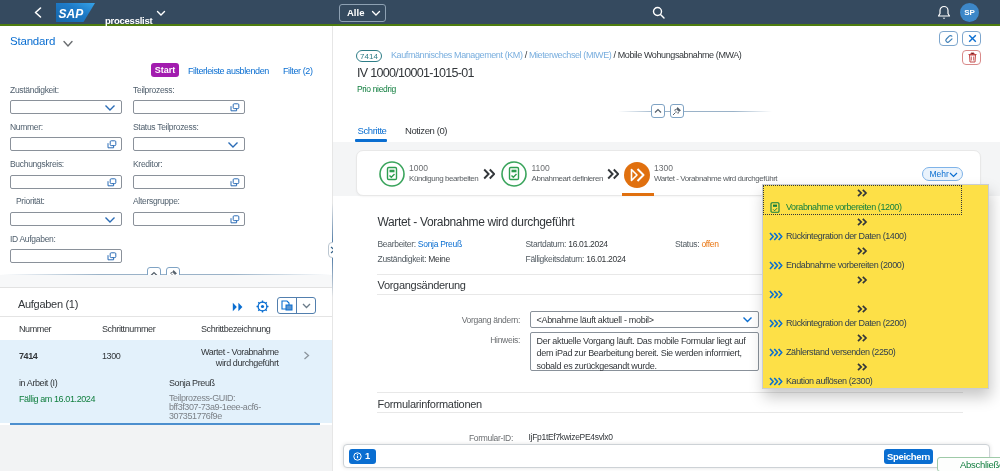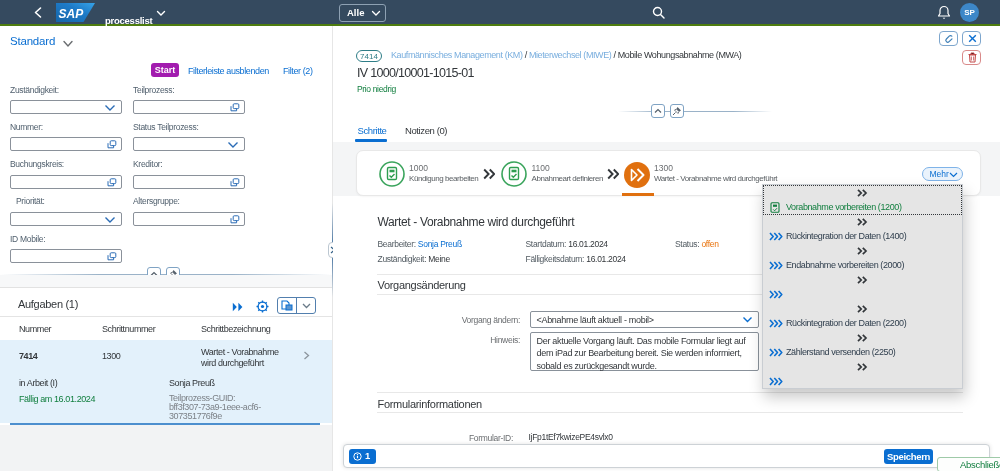--- a/index.html
+++ b/index.html
@@ -30,21 +30,21 @@
 #rp{position:absolute;left:333px;top:26px;width:667px;height:445px;background:#fff;}
 .iconbtn{position:absolute;border-radius:4px;background:#fff;}
 #graystrip{position:absolute;left:0px;top:116px;width:667px;height:54px;background:#f4f5f6;}
 #flowcard{position:absolute;left:23px;top:124px;width:625px;height:46px;background:#fff;border:1px solid #e8e8e8;border-radius:7px;box-shadow:0 1px 2px rgba(0,0,0,0.04);}
 .divider{position:absolute;left:44px;width:586px;height:1px;background:#e8e8e8;}
 .kvlab{font-size:8.5px;letter-spacing:-0.3px;color:#515a61;}
 .kvval{font-size:8.5px;letter-spacing:-0.3px;color:#32363a;}
 .sect{font-size:11px;color:#32363a;letter-spacing:-0.3px;}
 .formlab{position:absolute;font-size:8.5px;color:#6a6d70;text-align:right;width:80px;letter-spacing:-0.3px;}
 
-#menu{position:absolute;left:762px;top:184px;width:201px;height:205px;background:#e5e5e5;border:1px solid #c9cdd2;box-shadow:2px 8px 14px rgba(0,0,0,0.22);}
+#menu{position:absolute;left:762px;top:184px;width:227px;height:205px;background:#fde047;border:1px solid #c9cdd2;box-shadow:2px 8px 14px rgba(0,0,0,0.22);}
 .mrow{position:absolute;left:0;width:199px;height:14.6px;overflow:hidden;}
 .mitem{font-size:9px;letter-spacing:-0.4px;color:#2f3e4d;line-height:14.6px;padding-left:23px;white-space:nowrap;}
 
 #footer{position:absolute;left:343px;top:444px;width:647px;height:24px;background:#fff;border:1px solid #cdd2d6;border-radius:4px;box-shadow:0 0 4px rgba(0,0,0,0.12);}
 </style></head>
 <body>
 
 <div id="shell">
   <svg class="abs" style="left:32px;top:6px" width="12" height="13" viewBox="0 0 12 13">
       <path d="M8.5 2 L3.5 6.5 L8.5 11" stroke="#fff" stroke-width="1.6" fill="none" stroke-linecap="round" stroke-linejoin="round"></path>
@@ -126,21 +126,21 @@
       <div class="abs finput" style="left:10px;top:185.89999999999998px;width:111.5px"></div>
       <svg class="abs" style="left:103.5px;top:189.89999999999998px" width="12" height="8" viewBox="0 0 12 8">
         <path d="M1.5 1.5 L6 6 L10.5 1.5" stroke="#2b6cb6" stroke-width="1.4" fill="none"></path>
       </svg>
       <div class="abs flabel" style="left:133px;top:170.39999999999998px">Altersgruppe:</div>
       <div class="abs finput" style="left:133px;top:185.89999999999998px;width:111.5px"></div>
       <svg class="abs" style="left:229.5px;top:188.89999999999998px" width="10" height="9" viewBox="0 0 10 9">
         <rect x="3.2" y="0.8" width="5.6" height="4.8" rx="1" fill="none" stroke="#2b6cb6" stroke-width="1"></rect>
         <path d="M1 3.2 v4.6 h5.6 v-1.8" fill="none" stroke="#2b6cb6" stroke-width="1"></path>
       </svg>
-      <div class="abs flabel" style="left:10px;top:207.7px">ID Mobile:</div>
+      <div class="abs flabel" style="left:10px;top:207.7px">ID Aufgaben:</div>
       <div class="abs finput" style="left:10px;top:223.2px;width:111.5px"></div>
       <svg class="abs" style="left:106.5px;top:226.2px" width="10" height="9" viewBox="0 0 10 9">
         <rect x="3.2" y="0.8" width="5.6" height="4.8" rx="1" fill="none" stroke="#2b6cb6" stroke-width="1"></rect>
         <path d="M1 3.2 v4.6 h5.6 v-1.8" fill="none" stroke="#2b6cb6" stroke-width="1"></path>
       </svg>
     </div>
 
   <div class="abs" style="left:0;top:248px;width:332px;height:1px;background:linear-gradient(to right,rgba(154,178,200,0),#9ab2c8 30%,#9ab2c8 70%,rgba(154,178,200,0));"></div>
   <div class="abs" style="left:147px;top:241px;width:14px;height:14px;border:1px solid #7fa3c4;border-radius:3px;background:#fff;"></div>
   <svg class="abs" style="left:150px;top:245px" width="8" height="6" viewBox="0 0 8 6">
@@ -185,21 +185,21 @@
     </svg>
 
   <div class="abs" style="left:0;top:290px;width:332px;height:1px;background:#e4e4e4;"></div>
   <div class="abs dk t9" style="left:19px;top:298px;">Nummer</div>
   <div class="abs dk t9" style="left:102px;top:298px;">Schrittnummer</div>
   <div class="abs dk t9" style="left:201px;top:298px;">Schrittbezeichnung</div>
   <div class="abs" style="left:0;top:314px;width:332px;height:83px;background:#e3f1fb;"></div>
   <div class="abs" style="left:10px;top:397px;width:310px;height:2px;background:#4d8fce;"></div>
   <div class="abs dk t9" style="left:19px;top:325px;font-weight:bold;">7414</div>
   <div class="abs dk t9" style="left:102px;top:325px;">1300</div>
-  <div class="abs dk t9" style="left:201px;top:321px;line-height:11.3px;">Wartet - Vorabnahme<br>wird durchgeführt</div>
+  <div class="abs dk t9" style="left:201px;top:321px;line-height:11.3px;text-align:right;">Wartet - Vorabnahme<br>wird durchgeführt</div>
   <svg class="abs" style="left:303px;top:325px" width="7" height="9" viewBox="0 0 7 9">
       <path d="M1.5 1 L5.5 4.5 L1.5 8" stroke="#8c959d" stroke-width="1.3" fill="none"></path>
     </svg>
   <div class="abs dk t9" style="left:19px;top:352px;">in Arbeit (I)</div>
   <div class="abs dk t9" style="left:169px;top:352px;">Sonja Preuß</div>
   <div class="abs grn t9" style="left:19px;top:367.5px;">Fällig am 16.01.2024</div>
   <div class="abs t9" style="left:169px;top:367.5px;color:#7c8187;line-height:9.4px;">Teilprozess-GUID:<br>bff3f307-73a9-1eee-acf6-<br>307351776f9e</div>
   <div class="abs" style="left:0;top:399px;width:332px;height:46px;background:#f2f3f4;"></div>
 </div>
 
@@ -378,20 +378,21 @@
       <g stroke="#0a6ed1" stroke-width="1.6" fill="none" stroke-linejoin="round">
         <path d="M1 1 L4.2 4.5 L1 8"></path>
         <path d="M5.3 1 L8.5 4.5 L5.3 8"></path>
         <path d="M9.6 1 L12.8 4.5 L9.6 8"></path>
       </g>
     </svg>
     <svg class="abs" style="left:94px;top:178.10000000000002px" width="11" height="8" viewBox="0 0 11 8">
       <path d="M1 0.8 L4.2 4 L1 7.2" fill="none" stroke="#32363a" stroke-width="1.7"></path>
       <path d="M5.8 0.8 L9 4 L5.8 7.2" fill="none" stroke="#32363a" stroke-width="1.7"></path>
     </svg>
+    <div class="mrow mitem" style="top:189.15px;color:#2f3e4d">Kaution auflösen (2300)</div>
     <svg class="abs" style="left:6px;top:192.15px" width="14" height="9" viewBox="0 0 14 9">
       <g stroke="#0a6ed1" stroke-width="1.6" fill="none" stroke-linejoin="round">
         <path d="M1 1 L4.2 4.5 L1 8"></path>
         <path d="M5.3 1 L8.5 4.5 L5.3 8"></path>
         <path d="M9.6 1 L12.8 4.5 L9.6 8"></path>
       </g>
     </svg>
     <div class="abs" style="left:0.5px;top:0.5px;width:197px;height:28px;outline:1px dotted #32363a;"></div>
   </div>
 

